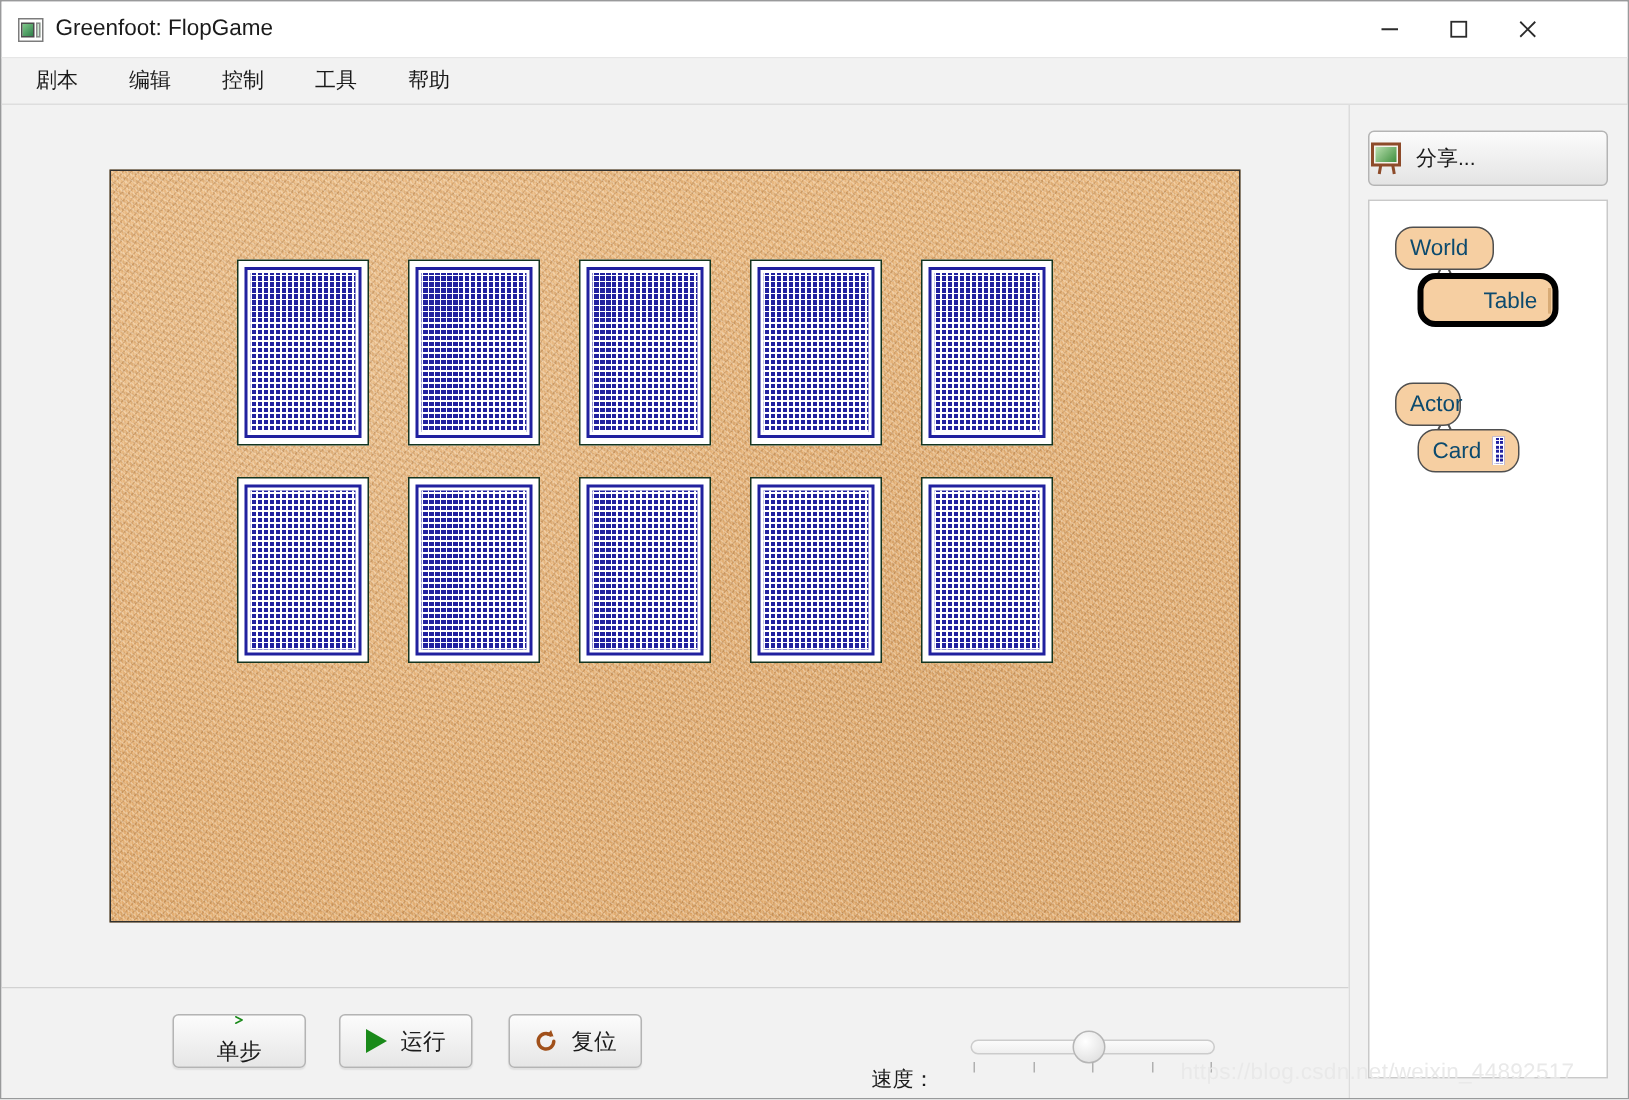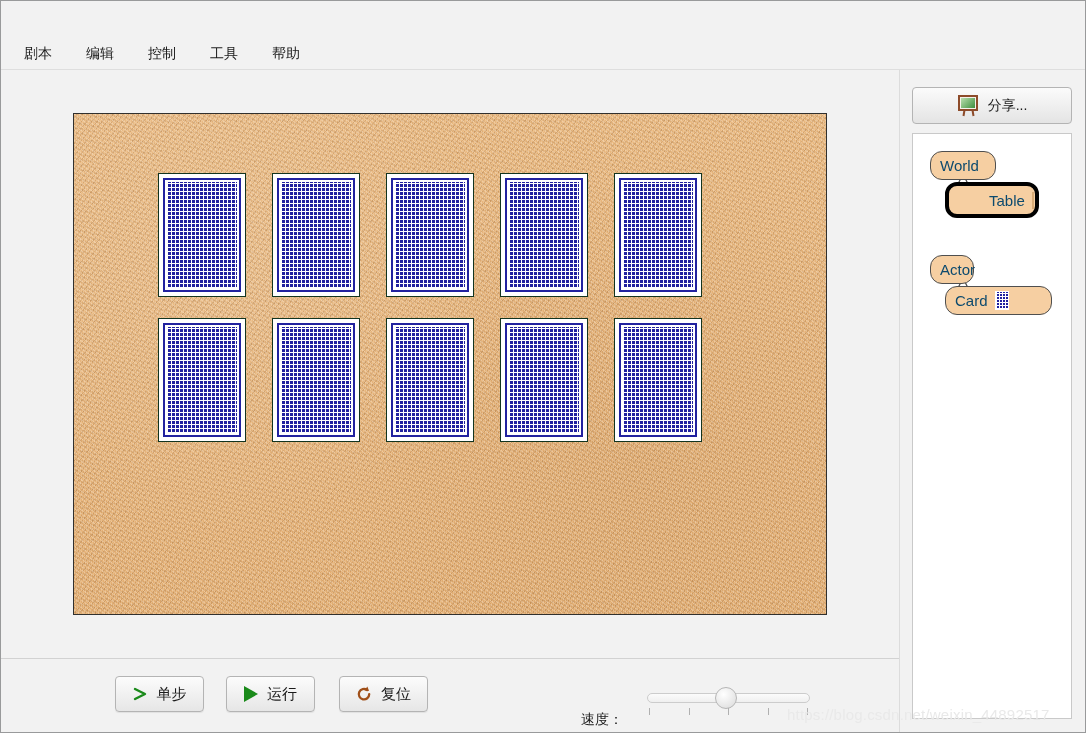--- a/index.html
+++ b/index.html
@@ -193,21 +193,21 @@
     background: linear-gradient(#fcfcfc, #e6e6e6);
     display: flex;
     align-items: center;
     justify-content: center;
     gap: 9px;
     font-size: 15px;
     color: #1b1b1b;
     box-shadow: 0 1px 1px rgba(0,0,0,0.07);
     box-sizing: border-box;
   }
-  #ctl-step { left: 114px; width: 89px; }
+  #ctl-step { left: 114px; width: 89px; flex-direction: column; }
   #ctl-run  { left: 225px; width: 89px; }
   #ctl-reset{ left: 338px; width: 89px; }
   .ico-step { width: 15px; height: 14px; display: block; }
   .ico-run  { width: 0; height: 0; border-left: 14px solid #1a8a1a;
               border-top: 8px solid transparent; border-bottom: 8px solid transparent; }
   .ico-reset{ width: 16px; height: 16px; display: block; }
 
   .speed-label {
     position: absolute;
     left: 580px; top: 690px;
@@ -256,21 +256,20 @@
   }
   .share-btn {
     position: absolute;
     left: 12px; top: 17px;
     width: 160px; height: 37px;
     border: 1px solid #b4b4b4;
     border-radius: 4px;
     background: linear-gradient(#fbfbfb, #e4e4e4);
     display: flex;
     align-items: center;
-    justify-content: center;
     gap: 9px;
     font-size: 14px;
     color: #1b1b1b;
     box-sizing: border-box;
   }
   .share-icon {
     width: 22px; height: 21px;
     position: relative;
   }
   .share-icon .frame {
@@ -324,21 +323,21 @@
     height: 29px;
   }
   .cbox.selected {
     border: 4px solid #000000;
     height: 36px;
     padding-left: 40px;
   }
   #cls-world { left: 17px; top: 17px; width: 66px; }
   #cls-table { left: 32px; top: 48px; width: 94px; }
   #cls-actor { left: 17px; top: 121px; width: 44px; }
-  #cls-card  { left: 32px; top: 152px; width: 107px; }
+  #cls-card  { left: 32px; top: 152px; width: 68px; }
 
   .thumb-table {
     width: 22px; height: 17px;
     background-color: #e8bd88;
     background-image:
       repeating-linear-gradient(45deg, rgba(255,255,255,0.35) 0 1px, rgba(0,0,0,0) 1px 3px),
       repeating-linear-gradient(-45deg, rgba(140,90,40,0.25) 0 1px, rgba(0,0,0,0) 1px 3px);
     border: 1px solid #d8ab76;
     box-sizing: border-box;
   }
@@ -365,20 +364,44 @@
     color: #e9e9e9;
     white-space: nowrap;
     letter-spacing: 0.2px;
   }
 </style>
 </head>
 <body>
 
 <div id="app">
 
+  <div class="titlebar">
+    <div class="title-icon">
+      <div class="sq1"></div>
+        <div class="sq2"></div>
+    </div>
+    <div class="title-text">Greenfoot: FlopGame</div>
+
+    <div class="wbtn" id="btn-min">
+      <svg width="13" height="13" viewBox="0 0 13 13">
+        <line x1="1" y1="6.5" x2="12" y2="6.5" stroke="#2b2b2b" stroke-width="1.2"></line>
+      </svg>
+    </div>
+    <div class="wbtn" id="btn-max">
+      <svg width="13" height="13" viewBox="0 0 13 13">
+        <rect x="1.5" y="1.5" width="10" height="10" fill="none" stroke="#2b2b2b" stroke-width="1.2"></rect>
+      </svg>
+    </div>
+    <div class="wbtn" id="btn-close">
+      <svg width="13" height="13" viewBox="0 0 13 13">
+        <line x1="1.5" y1="1.5" x2="11.5" y2="11.5" stroke="#2b2b2b" stroke-width="1.2"></line>
+        <line x1="11.5" y1="1.5" x2="1.5" y2="11.5" stroke="#2b2b2b" stroke-width="1.2"></line>
+      </svg>
+    </div>
+  </div>
 
   <div class="menubar">
     <div class="menu-item">剧本</div>
     <div class="menu-item">编辑</div>
     <div class="menu-item">控制</div>
     <div class="menu-item">工具</div>
     <div class="menu-item">帮助</div>
   </div>
 
   <div class="content">

